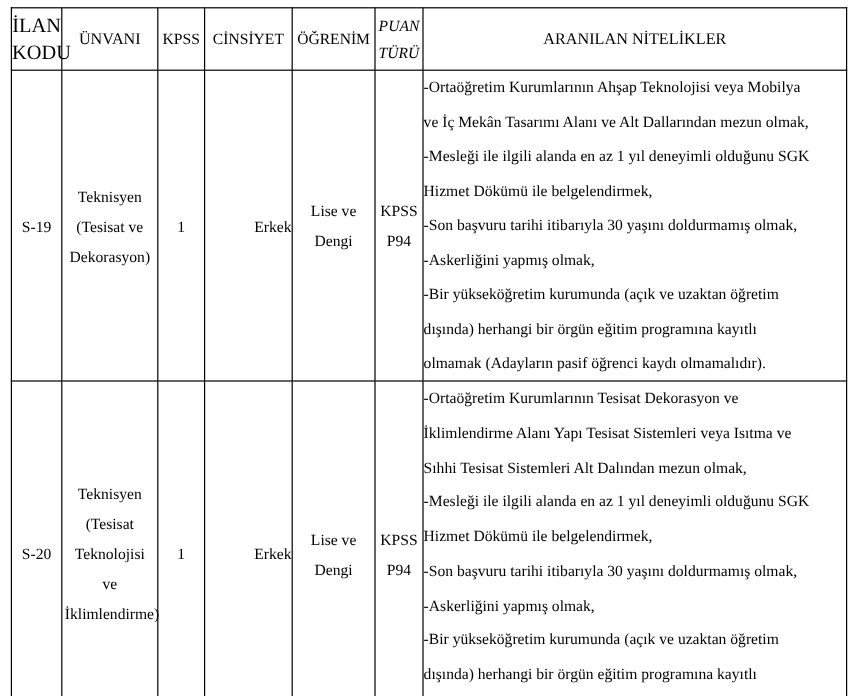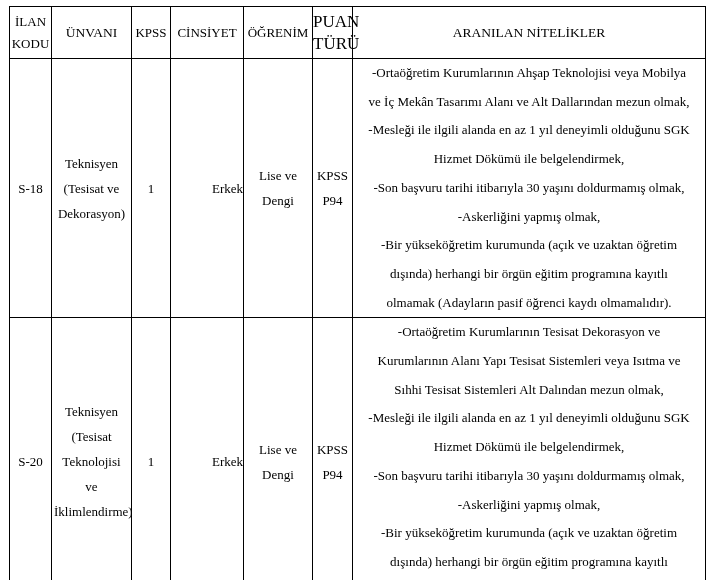--- a/index.html
+++ b/index.html
@@ -49,46 +49,46 @@
   col.c-nitelik  { width: 353px; }
 
   
   thead th {
     height: 51px;
     text-align: center;
     font-size: 13.5px;
     line-height: 22px;
     padding: 0 2px;
   }
-  thead th.h-ilan   { font-size: 13px; }
+  thead th.h-ilan   { font-size: 17px; }
   thead th.h-adet   { font-size: 13px; }
   thead th.h-cins   { font-size: 13px; margin-top: 36px; }
   thead th.h-ogr    { font-size: 13px; }
-  thead th.h-puan   { font-size: 17px; }
+  thead th.h-puan   { font-size: 13px; font-style: italic; }
   thead th.h-nitelik{ font-size: 13.5px; margin-left: 48px; }
 
   .hdr-line { display: block; white-space: nowrap; }
 
   
   tbody td {
     text-align: center;
     font-size: 13px;
     line-height: 25px;
   }
   tbody td.cell-ilan    { font-size: 13px; }
   tbody td.cell-unvani  { font-size: 13px; padding: 0 2px; }
   tbody td.cell-adet    { font-size: 13px; }
   tbody td.cell-cins    { font-size: 13px; text-align: right; }
   tbody td.cell-ogr     { font-size: 13px; }
   tbody td.cell-puan    { font-size: 13px; }
 
   .stack-line { display: block; white-space: nowrap; }
 
   td.cell-nitelik {
-    text-align: center;
+    text-align: left;
     vertical-align: top;
     padding: 7px 4px 4px 4px;
     font-size: 13px;
     line-height: 28.7px;
   }
   td.cell-nitelik .q-line {
     display: block;
     white-space: nowrap;
   }
 
@@ -125,21 +125,21 @@
           <span class="hdr-line">PUAN</span>
           <span class="hdr-line">TÜRÜ</span>
         </th>
         <th class="h-nitelik">ARANILAN NİTELİKLER</th>
       </tr>
     </thead>
 
     <tbody>
 
       <tr class="row-s19">
-        <td class="cell-ilan">S-18</td>
+        <td class="cell-ilan">S-19</td>
         <td class="cell-unvani">
           <span class="stack-line">Teknisyen</span>
           <span class="stack-line">(Tesisat ve</span>
           <span class="stack-line">Dekorasyon)</span>
         </td>
         <td class="cell-adet">1</td>
         <td class="cell-cins">Erkek</td>
         <td class="cell-ogr">
           <span class="stack-line">Lise ve</span>
           <span class="stack-line">Dengi</span>
@@ -175,21 +175,21 @@
         <td class="cell-ogr">
           <span class="stack-line">Lise ve</span>
           <span class="stack-line">Dengi</span>
         </td>
         <td class="cell-puan">
           <span class="stack-line">KPSS</span>
           <span class="stack-line">P94</span>
         </td>
         <td class="cell-nitelik">
           <span class="q-line">-Ortaöğretim Kurumlarının Tesisat Dekorasyon ve</span>
-          <span class="q-line">Kurumlarının Alanı Yapı Tesisat Sistemleri veya Isıtma ve</span>
+          <span class="q-line">İklimlendirme Alanı Yapı Tesisat Sistemleri veya Isıtma ve</span>
           <span class="q-line">Sıhhi Tesisat Sistemleri Alt Dalından mezun olmak,</span>
           <span class="q-line">-Mesleği ile ilgili alanda en az 1 yıl deneyimli olduğunu SGK</span>
           <span class="q-line">Hizmet Dökümü ile belgelendirmek,</span>
           <span class="q-line">-Son başvuru tarihi itibarıyla 30 yaşını doldurmamış olmak,</span>
           <span class="q-line">-Askerliğini yapmış olmak,</span>
           <span class="q-line">-Bir yükseköğretim kurumunda (açık ve uzaktan öğretim</span>
           <span class="q-line">dışında) herhangi bir örgün eğitim programına kayıtlı</span>
           <span class="q-line">olmamak (Adayların pasif öğrenci kaydı olmamalıdır).</span>
         </td>
       </tr>

